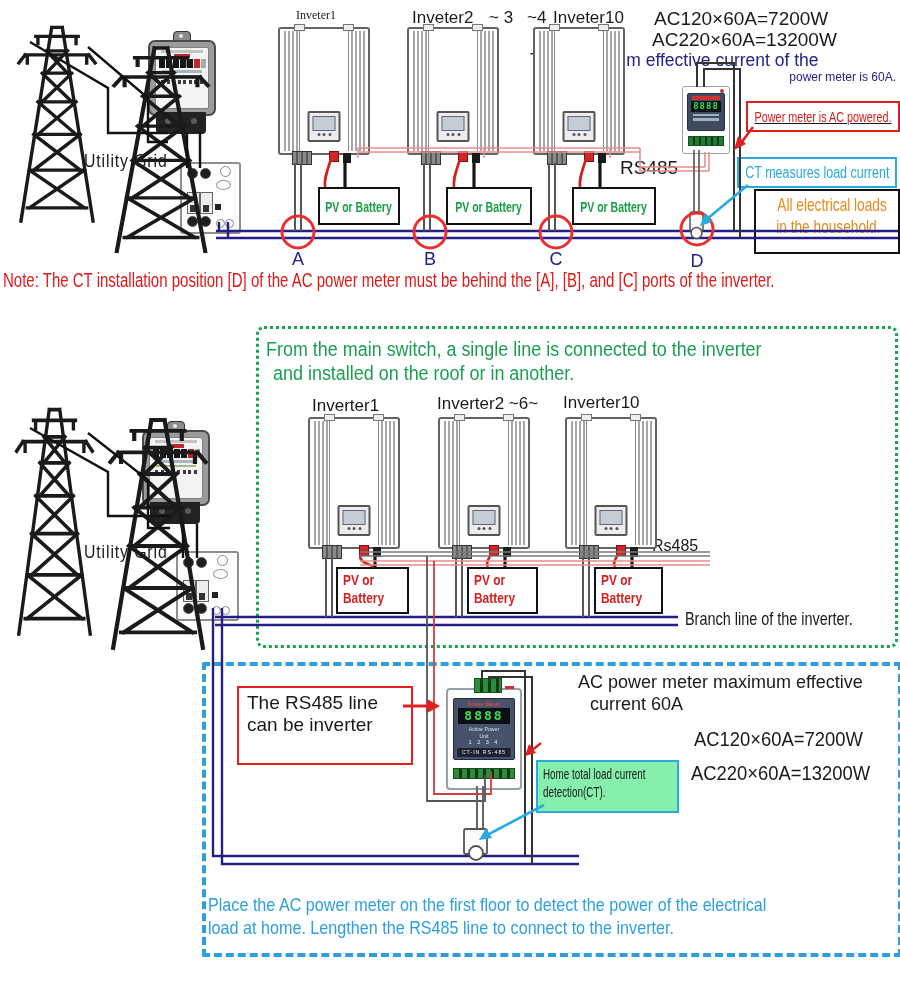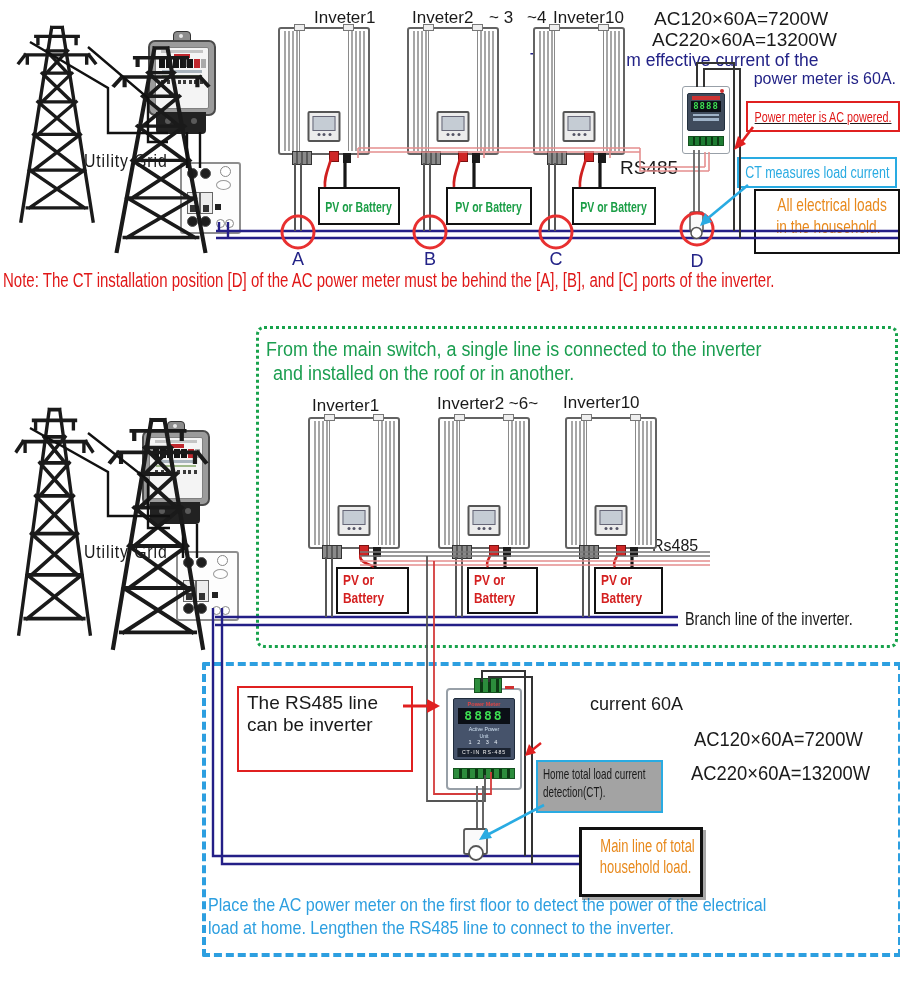--- a/index.html
+++ b/index.html
@@ -99,30 +99,30 @@
   .wires{position:absolute;left:0;top:0;width:900px;height:988px;z-index:30;pointer-events:none;}
 </style>
 </head>
 <body>
 
 <div class="canvas">
 
   <div class="abs green-box"></div>
   <div class="abs blue-box"></div>
 
-  <div class="abs nowrap" style="left:314px;top:8px;font-size:17px;">Inveter1</div>
+  <div class="abs nowrap" style="left:296px;top:8px;font-size:12px;font-family:Liberation Serif, serif;">Inveter1</div>
   <div class="abs nowrap" style="left:412px;top:8px;font-size:17px;">Inveter2</div>
   <div class="abs nowrap" style="left:489px;top:8px;font-size:17px;">~ 3</div>
   <div class="abs nowrap" style="left:527px;top:8px;font-size:17px;">~4</div>
   <div class="abs nowrap" style="left:553px;top:8px;font-size:17px;">Inveter10</div>
 
   <div class="abs nowrap" style="left:654px;top:8px;font-size:19px;">AC120×60A=7200W</div>
   <div class="abs nowrap" style="left:652px;top:29px;font-size:19px;">AC220×60A=13200W</div>
   <div class="abs nowrap t-navy" style="left:530px;top:50px;font-size:17.5px;">The maximum effective current of the</div>
-  <div class="abs nowrap t-navy" style="right:4px;top:70px;font-size:16px;">power meter is 60A.</div>
+  <div class="abs nowrap t-navy" style="right:4px;top:70px;font-size:12px;">power meter is 60A.</div>
 
   <div class="abs nowrap cx88" style="left:84px;top:151px;font-size:18px;letter-spacing:1px;">Utility Grid</div>
   <div class="abs nowrap" style="left:620px;top:157px;font-size:19px;">RS485</div>
 
   <div class="abs lblbox bdr-red" style="left:746px;top:101px;width:150px;height:27px;text-decoration:underline;">
     <span class="inb t-red nowrap" style="font-size:15px;transform:scaleX(.72);">Power meter is AC powered.</span>
   </div>
   <div class="abs lblbox bdr-cyan" style="left:737px;top:157px;width:156px;height:27px;">
     <span class="inb t-cyan nowrap" style="font-size:16px;transform:scaleX(.78);">CT measures load current</span>
   </div>
@@ -165,40 +165,37 @@
   </div>
   <div class="abs bdr-black" style="left:467px;top:567px;width:62px;height:41px;background:#fff;padding:2px 0 0 5px;z-index:20;">
     <div class="inb nowrap" style="font-size:14px;font-weight:bold;color:#d42020;transform:scaleX(.85);transform-origin:left top;">PV or</div>
     <div class="inb nowrap" style="font-size:14px;font-weight:bold;color:#d42020;transform:scaleX(.85);transform-origin:left top;">Battery</div>
   </div>
   <div class="abs bdr-black" style="left:594px;top:567px;width:60px;height:41px;background:#fff;padding:2px 0 0 5px;z-index:20;">
     <div class="inb nowrap" style="font-size:14px;font-weight:bold;color:#d42020;transform:scaleX(.85);transform-origin:left top;">PV or</div>
     <div class="inb nowrap" style="font-size:14px;font-weight:bold;color:#d42020;transform:scaleX(.85);transform-origin:left top;">Battery</div>
   </div>
 
-  <div class="abs bdr-red" style="left:237px;top:686px;width:164px;height:71px;background:#fff;padding:4px 0 7px 8px;z-index:20;">
+  <div class="abs bdr-red" style="left:237px;top:686px;width:164px;height:71px;background:#fff;padding:4px 0 0 8px;z-index:20;">
     <div class="nowrap" style="font-size:19px;">The RS485 line</div>
     <div class="nowrap" style="font-size:19px;">can be inverter</div>
   </div>
 
+  <div class="abs nowrap" style="left:578px;top:672px;font-size:18px;">AC power meter maximum effective</div>
   <div class="abs nowrap" style="left:590px;top:694px;font-size:18px;">current 60A</div>
 
 
   <div class="abs nowrap cx92" style="left:694px;top:728px;font-size:20px;">AC120×60A=7200W</div>
   <div class="abs nowrap cx92" style="left:691px;top:762px;font-size:20px;">AC220×60A=13200W</div>
 
-  <div class="abs bdr-cyan" style="left:536px;top:760px;width:118px;height:46px;background:#a3a3a3;padding:3px 0 0 5px;z-index:20;">
+  <div class="abs bdr-cyan" style="left:536px;top:760px;width:118px;height:46px;background:#86efac;padding:3px 16px 0 5px;z-index:20;">
     <div class="inb nowrap" style="font-size:14.5px;transform:scaleX(.68);transform-origin:left top;">Home total load current</div>
     <div class="inb nowrap" style="font-size:14.5px;transform:scaleX(.68);transform-origin:left top;">detection(CT).</div>
   </div>
 
-  <div class="abs" style="left:579px;top:827px;width:118px;height:58px;background:#fff;border:3px solid #111;box-shadow:3px 3px 0 rgba(60,60,60,.45);text-align:center;padding-top:6px;z-index:20;">
-    <div class="inb t-orange nowrap" style="font-size:18px;transform:scaleX(.72);">Main line of total</div>
-    <div class="inb t-orange nowrap" style="font-size:18px;transform:scaleX(.72);">household load.</div>
-  </div>
 
   <div class="abs nowrap t-blue cx85" style="left:208px;top:894px;font-size:19px;">Place the AC power meter on the first floor to detect the power of the electrical</div>
   <div class="abs nowrap t-blue cx85" style="left:208px;top:917px;font-size:19px;">load at home. Lengthen the RS485 line to connect to the inverter.</div>
 
   <div class="abs dev kwh" style="left:148px;top:40px;height:96px;">
     <div class="kwh-tab"></div>
     <div class="kwh-body">
       <div class="kwh-face">
         <div class="kwh-serial"></div>
           <div class="kwh-brand"></div>

